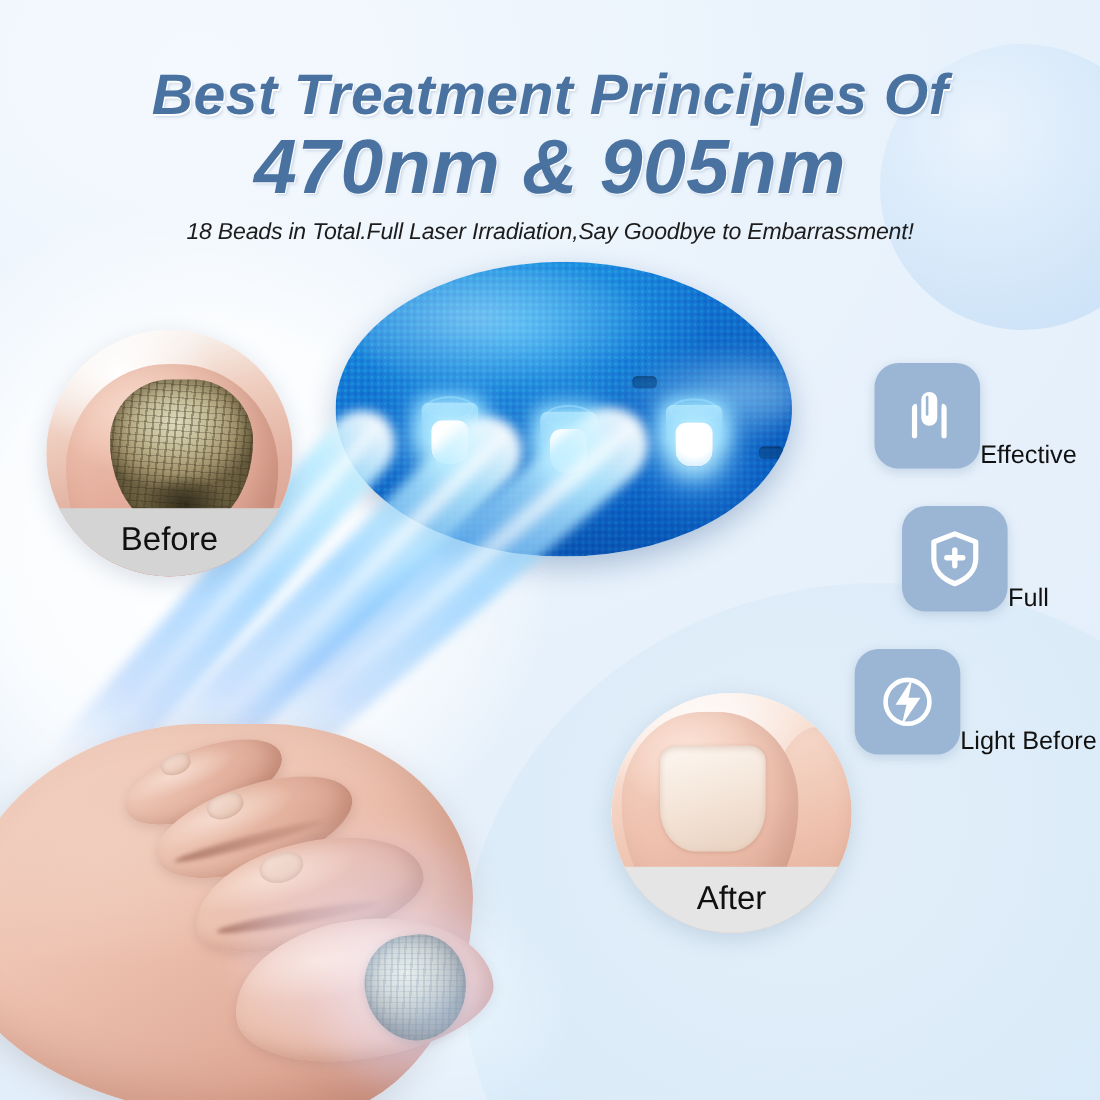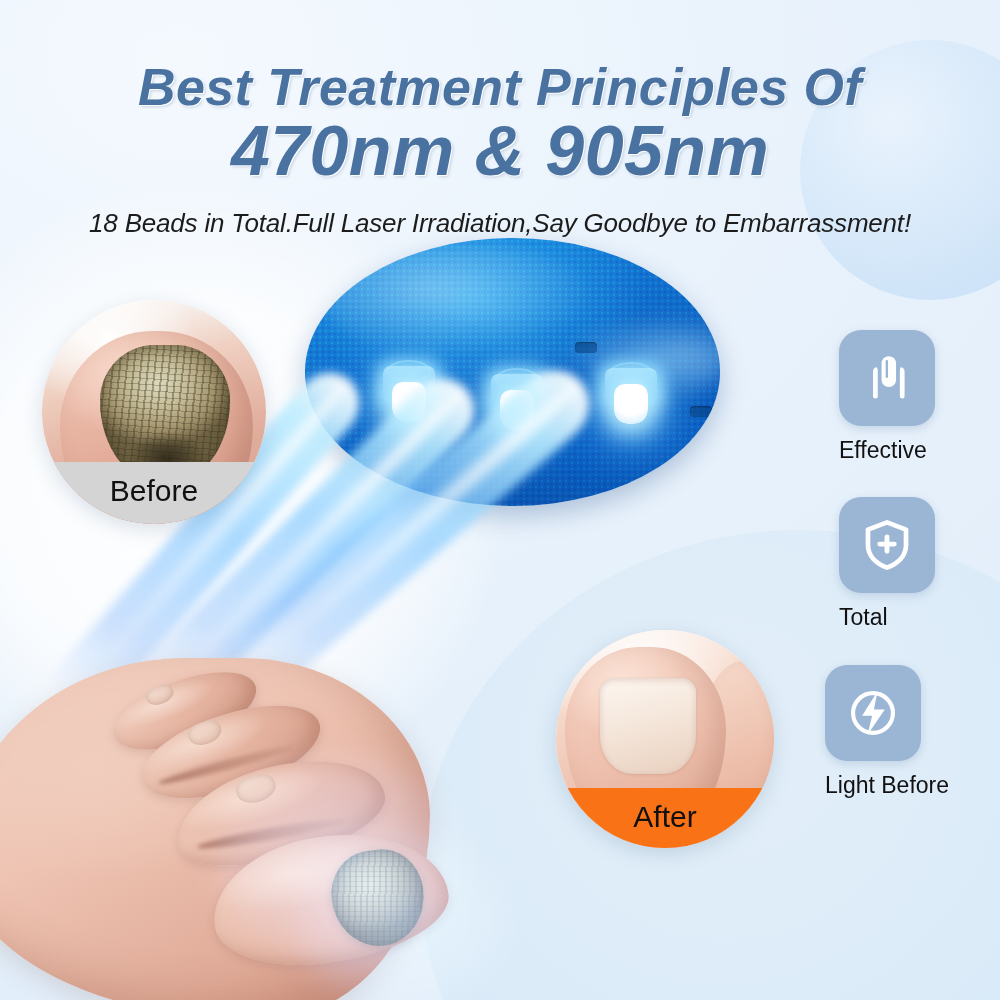--- a/index.html
+++ b/index.html
@@ -39,22 +39,22 @@
   .headings{ position:absolute; left:0; top:58px; width:1000px; text-align:center; }
   .title-line{
     font-weight:bold; font-style:italic;
     font-size:52px; line-height:58px;
     color:#4a72a0;
     letter-spacing:.4px;
     text-shadow:1px 1px 0 rgba(255,255,255,.95), 2px 2px 3px rgba(120,150,180,.35);
   }
   .title-line.second{ font-size:70px; margin-top:6px; }
   .subtitle{
-    margin-top:28px;
-    font-style:italic; font-size:26px; line-height:30px;
+    margin-top:16px;
+    font-style:italic; font-size:21px; line-height:30px;
     color:#1c1c1c;
     letter-spacing:-.2px;
   }
 
   
   #device-wrap{
     position:absolute; left:305px; top:238px; width:415px; height:268px;
   }
   .device-ellipse{
     position:absolute; inset:0;
@@ -314,30 +314,30 @@
   }
 
   .pc-label{
     position:absolute; left:0; bottom:0; width:100%;
     text-align:center;
     font-size:30px; line-height:1;
     color:#101010;
     padding-bottom:14px; padding-top:14px;
   }
   #before-circle .pc-label{ background:#d4d4d4; height:62px; }
-  #after-circle  .pc-label{ background:#f97316; height:60px; }
+  #after-circle  .pc-label{ background:#e5e5e5; height:60px; }
 
   
   #features{
     position:absolute; right:18px; top:330px;
     width:190px;
     display:flex; flex-direction:column; align-items:center;
     gap:34px;
   }
-  .feature{ display:flex; flex-direction:column; align-items:flex-start; }
+  .feature{ display:flex; align-items:flex-end; }
   .feature-tile{
     width:96px; height:96px; border-radius:22px;
     background:#9ab6d4;
     display:flex; align-items:center; justify-content:center;
     box-shadow:0 3px 10px rgba(110,140,175,.28);
   }
   .feature-tile svg{ width:58px; height:58px; display:block; }
   .feature-label{
     margin-top:12px;
     font-size:23px; line-height:1.1; color:#111111;
@@ -448,21 +448,21 @@
       <div class="feature-label">Effective</div>
     </div>
 
     <div class="feature">
       <div class="feature-tile">
         <svg viewBox="0 0 64 64" aria-hidden="true">
           <path d="M32 7 L53 15 V32c0 12-9 20.5-21 25C20 52.5 11 44 11 32V15z" fill="none" stroke="#ffffff" stroke-width="5.2" stroke-linejoin="round" stroke-linecap="round"></path>
           <path d="M32 23v16 M24 31h16" stroke="#ffffff" stroke-width="5.4" stroke-linecap="round"></path>
         </svg>
       </div>
-      <div class="feature-label">Total</div>
+      <div class="feature-label">Full</div>
     </div>
 
     <div class="feature">
       <div class="feature-tile">
         <svg viewBox="0 0 64 64" aria-hidden="true">
           <circle cx="32" cy="32" r="22" fill="none" stroke="#ffffff" stroke-width="4.6"></circle>
           <path d="M37 8 L20 35h11L26 56 45 28H33z" fill="#ffffff"></path>
         </svg>
       </div>
       <div class="feature-label">Light Before</div>

